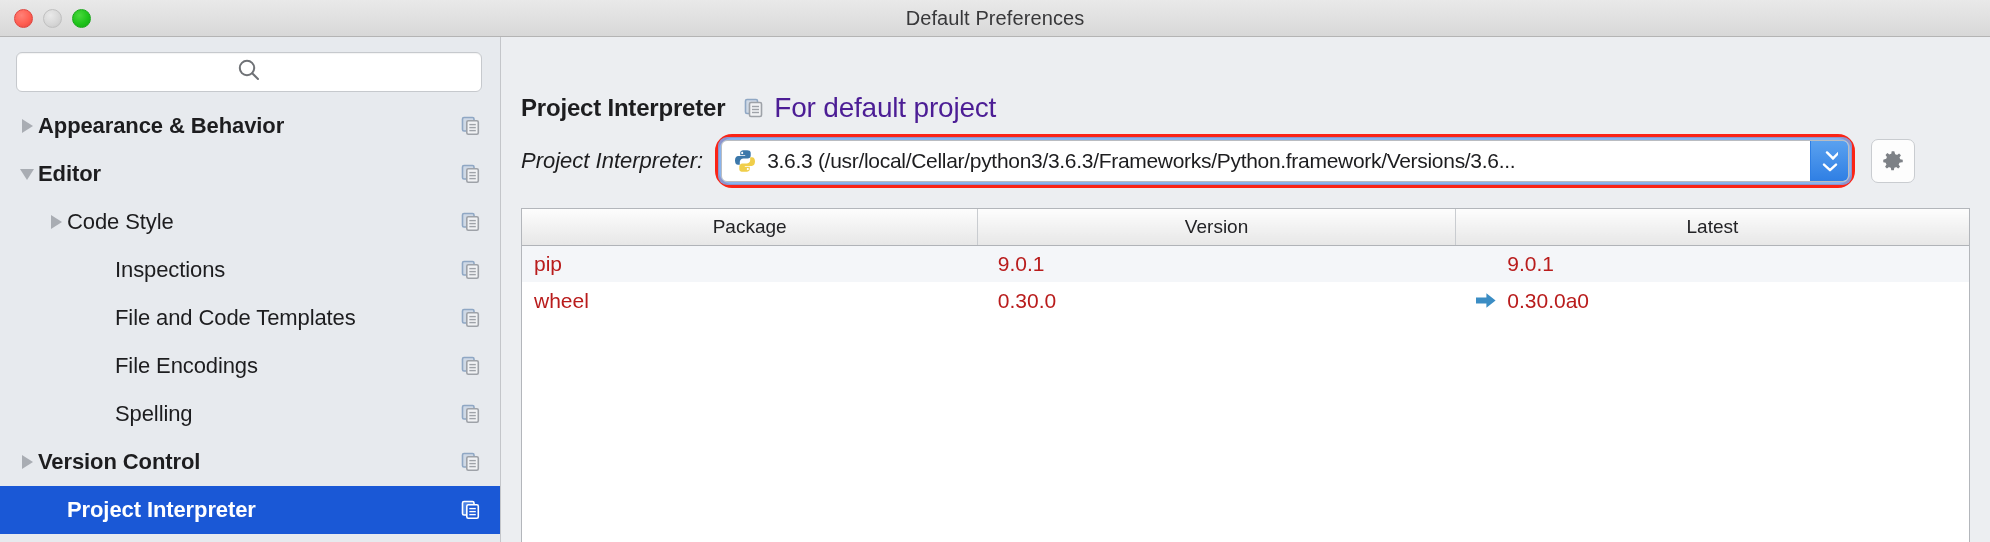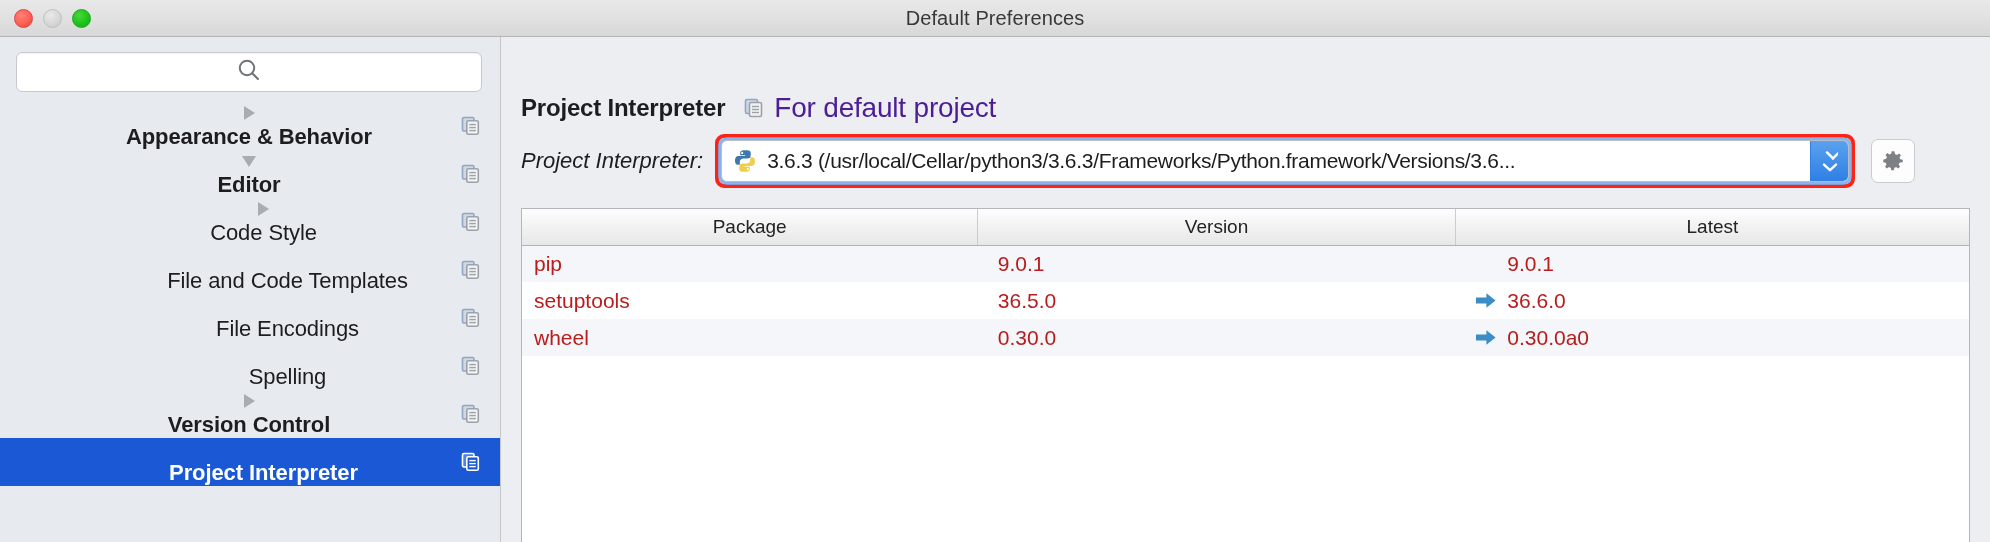--- a/index.html
+++ b/index.html
@@ -97,21 +97,20 @@
   .mag-icon { position: relative; z-index: 2; pointer-events: none; }
 
   #tree { position: relative; }
 
   .tree-row {
     height: 48px;
     display: flex;
     align-items: center;
     position: relative;
     padding-right: 18px;
-    flex-direction: column;
   }
   .tree-row .twisty {
     width: 22px;
     flex: 0 0 22px;
     display: flex;
     align-items: center;
     justify-content: center;
   }
   .tree-row .label {
     font-size: 22px;
@@ -188,21 +187,21 @@
   }
   #interp-label {
     font-size: 22px;
     color: #1d1d1f;
     margin-right: 12px;
     white-space: nowrap;
     font-style: italic;
   }
   #combo-highlight {
     border: 4px solid #fb2416;
-    border-radius: 9px;
+    border-radius: 17px;
     padding: 2px;
     display: flex;
     align-items: flex-start;
   }
   #combo {
     width: 1128px;
     height: 42px;
     border-radius: 6px;
     background: #ffffff;
     border: 1px solid #b9bcc1;
@@ -348,20 +347,31 @@
                 <line x1="9.3" y1="9.6" x2="15.8" y2="9.6" stroke="#9ea2a8" stroke-width="1.4"></line>
                 <line x1="9.3" y1="12.6" x2="15.8" y2="12.6" stroke="#9ea2a8" stroke-width="1.4"></line>
                 <line x1="9.3" y1="15.6" x2="15.8" y2="15.6" stroke="#9ea2a8" stroke-width="1.4"></line>
               </svg></span>
           </div>
           <div class="tree-row indent-1">
             <span class="twisty">
               <span class="tri right"></span>
             </span>
             <span class="label">Code Style</span>
+            <span class="copy-slot"><svg width="22" height="22" viewBox="0 0 22 22">
+                <rect x="2.5" y="2.5" width="11.5" height="13.5" rx="1.5" fill="#cfd9e6" stroke="#8fa7c4" stroke-width="1.6"></rect>
+                <rect x="6.8" y="5.8" width="11.5" height="13.5" rx="1.5" fill="#f1f2f4" stroke="#9ea2a8" stroke-width="1.6"></rect>
+                <line x1="9.3" y1="9.6" x2="15.8" y2="9.6" stroke="#9ea2a8" stroke-width="1.4"></line>
+                <line x1="9.3" y1="12.6" x2="15.8" y2="12.6" stroke="#9ea2a8" stroke-width="1.4"></line>
+                <line x1="9.3" y1="15.6" x2="15.8" y2="15.6" stroke="#9ea2a8" stroke-width="1.4"></line>
+              </svg></span>
+          </div>
+          <div class="tree-row indent-2">
+            <span class="twisty"></span>
+            <span class="label">Inspections</span>
             <span class="copy-slot"><svg width="22" height="22" viewBox="0 0 22 22">
                 <rect x="2.5" y="2.5" width="11.5" height="13.5" rx="1.5" fill="#cfd9e6" stroke="#8fa7c4" stroke-width="1.6"></rect>
                 <rect x="6.8" y="5.8" width="11.5" height="13.5" rx="1.5" fill="#f1f2f4" stroke="#9ea2a8" stroke-width="1.6"></rect>
                 <line x1="9.3" y1="9.6" x2="15.8" y2="9.6" stroke="#9ea2a8" stroke-width="1.4"></line>
                 <line x1="9.3" y1="12.6" x2="15.8" y2="12.6" stroke="#9ea2a8" stroke-width="1.4"></line>
                 <line x1="9.3" y1="15.6" x2="15.8" y2="15.6" stroke="#9ea2a8" stroke-width="1.4"></line>
               </svg></span>
           </div>
           <div class="tree-row indent-2">
             <span class="twisty"></span>
@@ -492,34 +502,20 @@
                 <td>pip</td>
                 <td class="cell-pad-ver">9.0.1</td>
                 <td class="cell-pad-lat">
                   <span class="cell-inline">
                     <span class="upgrade-spacer"></span>
                     <span>9.0.1</span>
                   </span>
                 </td>
               </tr>
               <tr>
-                <td>setuptools</td>
-                <td class="cell-pad-ver">36.5.0</td>
-                <td class="cell-pad-lat">
-                  <span class="cell-inline">
-                    <span class="upgrade-arrow">
-                      <svg width="22" height="17" viewBox="0 0 22 17">
-                        <path d="M1 5.6h10.4V1.2L20.6 8.5l-9.2 7.3v-4.4H1z" fill="#3b8dc4"></path>
-                      </svg>
-                    </span>
-                    <span>36.6.0</span>
-                  </span>
-                </td>
-              </tr>
-              <tr>
                 <td>wheel</td>
                 <td class="cell-pad-ver">0.30.0</td>
                 <td class="cell-pad-lat">
                   <span class="cell-inline">
                     <span class="upgrade-arrow">
                       <svg width="22" height="17" viewBox="0 0 22 17">
                         <path d="M1 5.6h10.4V1.2L20.6 8.5l-9.2 7.3v-4.4H1z" fill="#3b8dc4"></path>
                       </svg>
                     </span>
                     <span>0.30.0a0</span>

